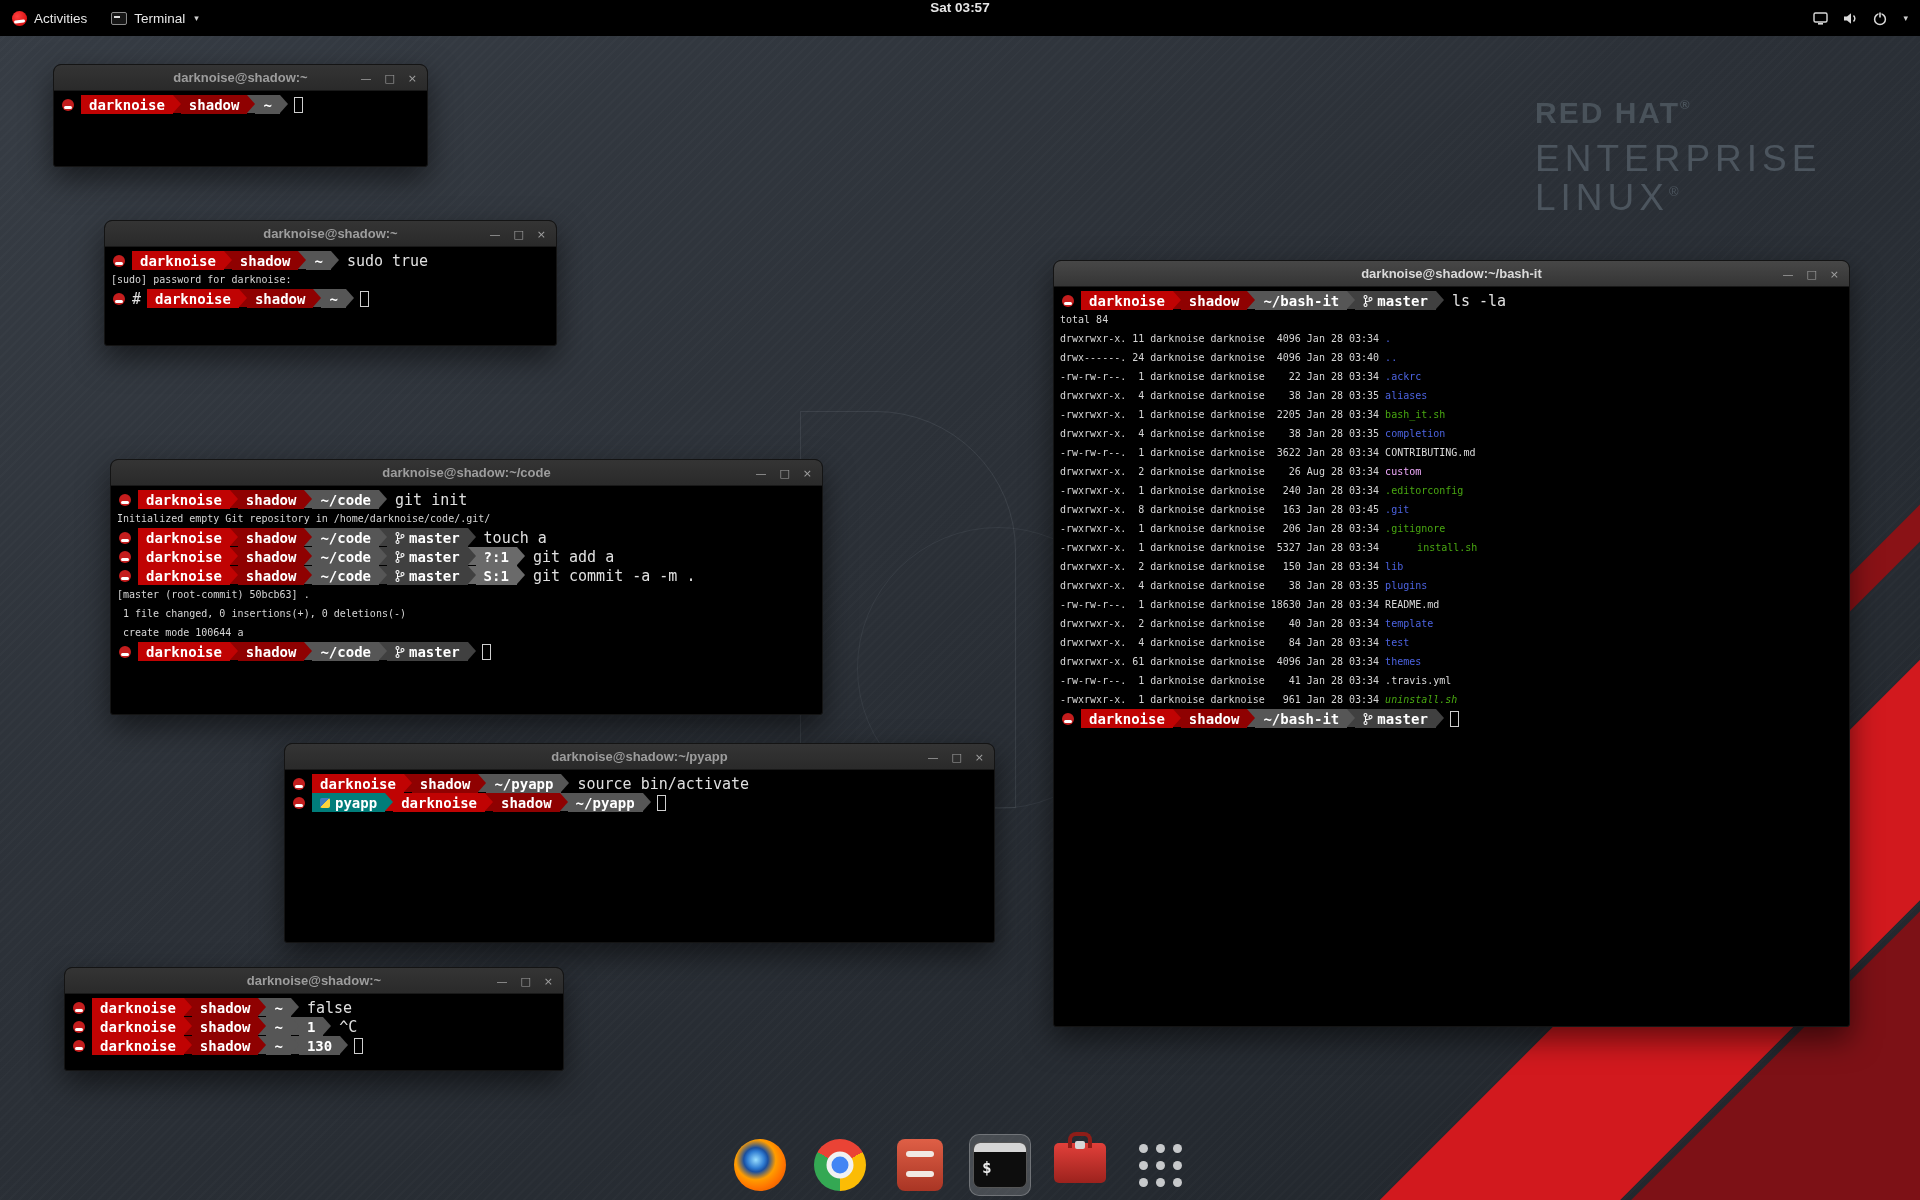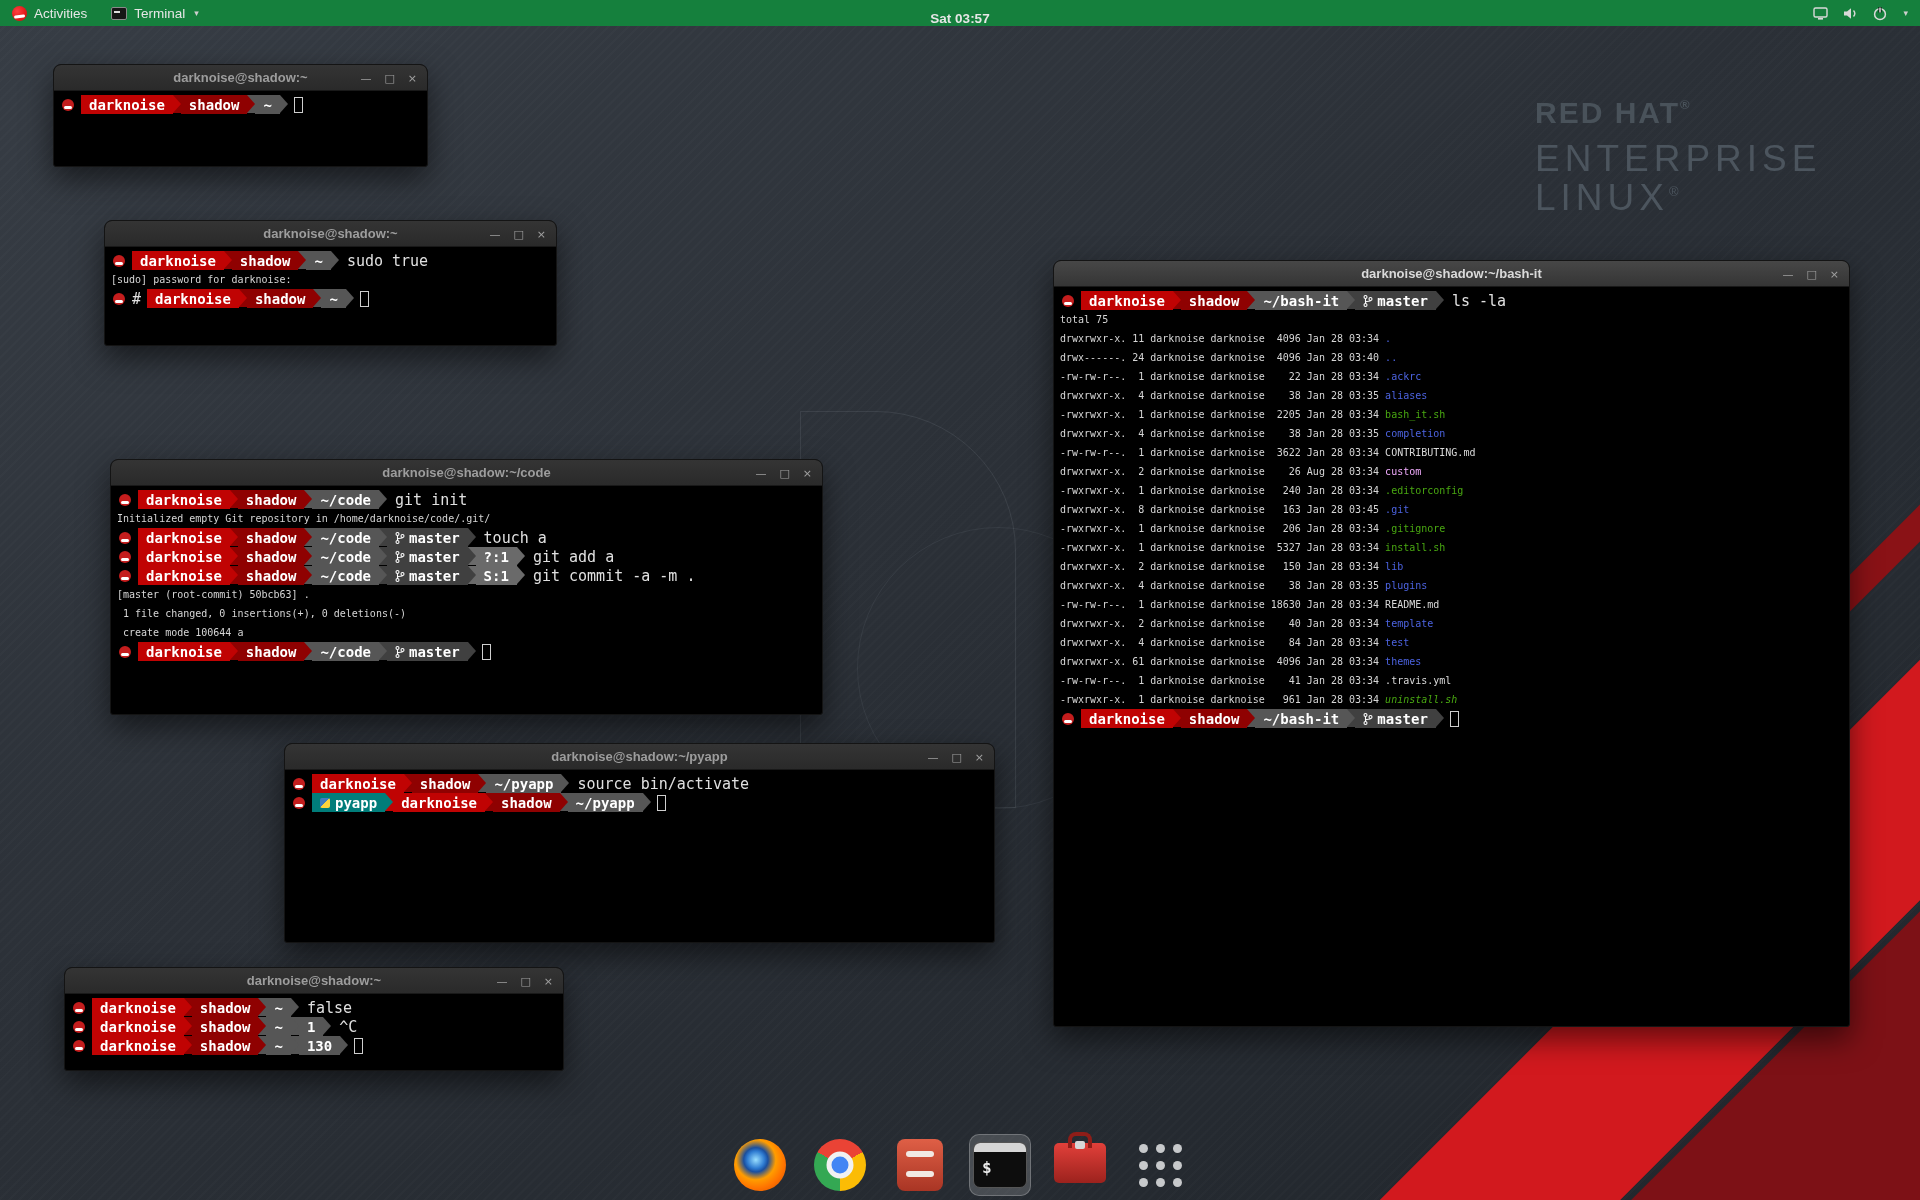--- a/index.html
+++ b/index.html
@@ -3,22 +3,22 @@
 <meta charset="utf-8">
 <style>
 *{margin:0;padding:0;box-sizing:border-box}
 html,body{width:1920px;height:1200px}
 body{position:relative;overflow:hidden;font-family:"Liberation Sans",sans-serif;
   background:linear-gradient(150deg,#373d45 0%,#2b3037 45%,#21262c 100%)}
 body::before{content:"";position:absolute;inset:0;z-index:0;pointer-events:none;
   background:repeating-linear-gradient(135deg,rgba(255,255,255,0.015) 0 2px,rgba(0,0,0,0) 2px 7px)}
 
 
-.topbar{position:absolute;top:0;left:0;right:0;height:26px;background:#15803d;z-index:10;
-  display:flex;align-items:flex-end;color:#e6e6e6;font-size:13.5px}
+.topbar{position:absolute;top:0;left:0;right:0;height:36px;background:#000000;z-index:10;
+  display:flex;align-items:flex-start;color:#e6e6e6;font-size:13.5px}
 .tb-item{display:flex;align-items:center;gap:7px;padding:0 12px;height:100%;cursor:pointer}
 .rh{width:15px;height:15px;border-radius:50%;background:radial-gradient(circle at 35% 35%,#ff4040,#c00);position:relative}
 .rh::after{content:"";position:absolute;left:2px;right:2px;bottom:3px;height:2.5px;background:#fff;border-radius:2px;transform:rotate(-8deg)}
 .mi{width:16px;height:13px;background:#161616;border:1px solid #8a8a8a;border-radius:2px;position:relative}
 .mi::after{content:"";position:absolute;left:2px;top:3px;width:6px;height:2px;background:#ddd}
 .caret{font-family:"DejaVu Sans",sans-serif;font-size:9px;color:#cfcfcf;margin-left:2px}
 .tb-clock{position:absolute;left:50%;transform:translateX(-50%);font-weight:bold;font-size:13.5px;cursor:pointer}
 .tb-right{margin-left:auto;display:flex;align-items:center;gap:13px;padding:0 12px;height:100%;cursor:pointer}
 .tb-ico{display:flex;align-items:center}
 
@@ -252,33 +252,33 @@
       <span class="wbtn">×</span>
     </span>
   </div>
   <div class="term">
       <div class="prompt"><span class="hat"></span><span class="seg" style="background: rgb(192, 3, 3);">darknoise</span><span class="arr" style="border-left-color: rgb(192, 3, 3); background: rgb(143, 1, 1);"></span><span class="seg" style="background: rgb(143, 1, 1);">shadow</span><span class="arr" style="border-left-color: rgb(143, 1, 1); background: rgb(86, 86, 86);"></span><span class="seg" style="background: rgb(86, 86, 86);">~/bash-it</span><span class="arr" style="border-left-color: rgb(86, 86, 86); background: rgb(64, 64, 64);"></span><span class="seg" style="background: rgb(64, 64, 64);"><svg width="10" height="14" viewBox="0 0 10 14" style="margin-right:4px;flex:0 0 auto">
             <circle cx="2.5" cy="3" r="1.5" fill="none" stroke="#fff" stroke-width="1.1"></circle>
             <circle cx="2.5" cy="11" r="1.5" fill="none" stroke="#fff" stroke-width="1.1"></circle>
             <circle cx="7.5" cy="5" r="1.5" fill="none" stroke="#fff" stroke-width="1.1"></circle>
             <path d="M2.5 4.5 v5 M2.5 8.5 c0 -2.2 5 -0.6 5 -2" fill="none" stroke="#fff" stroke-width="1.1"></path>
           </svg>master</span><span class="arr" style="border-left-color: rgb(64, 64, 64);"></span><span class="cmd">ls -la</span></div>
-      <div class="out">total 75</div>
+      <div class="out">total 84</div>
       <div class="out"><span>drwxrwxr-x. 11 darknoise darknoise  4096 Jan 28 03:34 </span><span style="color: rgb(76, 99, 224);">.</span></div>
       <div class="out"><span>drwx------. 24 darknoise darknoise  4096 Jan 28 03:40 </span><span style="color: rgb(76, 99, 224);">..</span></div>
       <div class="out"><span>-rw-rw-r--.  1 darknoise darknoise    22 Jan 28 03:34 </span><span style="color: rgb(76, 99, 224);">.ackrc</span></div>
       <div class="out"><span>drwxrwxr-x.  4 darknoise darknoise    38 Jan 28 03:35 </span><span style="color: rgb(76, 99, 224);">aliases</span></div>
       <div class="out"><span>-rwxrwxr-x.  1 darknoise darknoise  2205 Jan 28 03:34 </span><span style="color: rgb(73, 168, 17);">bash_it.sh</span></div>
       <div class="out"><span>drwxrwxr-x.  4 darknoise darknoise    38 Jan 28 03:35 </span><span style="color: rgb(76, 99, 224);">completion</span></div>
       <div class="out"><span>-rw-rw-r--.  1 darknoise darknoise  3622 Jan 28 03:34 </span><span style="color: rgb(217, 217, 217);">CONTRIBUTING.md</span></div>
       <div class="out"><span>drwxrwxr-x.  2 darknoise darknoise    26 Aug 28 03:34 </span><span style="color: #f0abfc;">custom</span></div>
       <div class="out"><span>-rwxrwxr-x.  1 darknoise darknoise   240 Jan 28 03:34 </span><span style="color: rgb(73, 168, 17);">.editorconfig</span></div>
       <div class="out"><span>drwxrwxr-x.  8 darknoise darknoise   163 Jan 28 03:45 </span><span style="color: rgb(76, 99, 224);">.git</span></div>
       <div class="out"><span>-rwxrwxr-x.  1 darknoise darknoise   206 Jan 28 03:34 </span><span style="color: rgb(73, 168, 17);">.gitignore</span></div>
-      <div class="out"><span>-rwxrwxr-x.  1 darknoise darknoise  5327 Jan 28 03:34 </span><span style="color: rgb(73, 168, 17);">install.sh</span></div>
+      <div class="out"><span>-rwxrwxr-x.  1 darknoise darknoise  5327 Jan 28 03:34 </span><span style="color: rgb(73, 168, 17); margin-left: 32px;">install.sh</span></div>
       <div class="out"><span>drwxrwxr-x.  2 darknoise darknoise   150 Jan 28 03:34 </span><span style="color: rgb(76, 99, 224);">lib</span></div>
       <div class="out"><span>drwxrwxr-x.  4 darknoise darknoise    38 Jan 28 03:35 </span><span style="color: rgb(76, 99, 224);">plugins</span></div>
       <div class="out"><span>-rw-rw-r--.  1 darknoise darknoise 18630 Jan 28 03:34 </span><span style="color: rgb(217, 217, 217);">README.md</span></div>
       <div class="out"><span>drwxrwxr-x.  2 darknoise darknoise    40 Jan 28 03:34 </span><span style="color: rgb(76, 99, 224);">template</span></div>
       <div class="out"><span>drwxrwxr-x.  4 darknoise darknoise    84 Jan 28 03:34 </span><span style="color: rgb(76, 99, 224);">test</span></div>
       <div class="out"><span>drwxrwxr-x. 61 darknoise darknoise  4096 Jan 28 03:34 </span><span style="color: rgb(76, 99, 224);">themes</span></div>
       <div class="out"><span>-rw-rw-r--.  1 darknoise darknoise    41 Jan 28 03:34 </span><span style="color: rgb(217, 217, 217);">.travis.yml</span></div>
       <div class="out"><span>-rwxrwxr-x.  1 darknoise darknoise   961 Jan 28 03:34 </span><span style="color: rgb(73, 168, 17); font-style: italic;">uninstall.sh</span></div>
       <div class="prompt"><span class="hat"></span><span class="seg" style="background: rgb(192, 3, 3);">darknoise</span><span class="arr" style="border-left-color: rgb(192, 3, 3); background: rgb(143, 1, 1);"></span><span class="seg" style="background: rgb(143, 1, 1);">shadow</span><span class="arr" style="border-left-color: rgb(143, 1, 1); background: rgb(86, 86, 86);"></span><span class="seg" style="background: rgb(86, 86, 86);">~/bash-it</span><span class="arr" style="border-left-color: rgb(86, 86, 86); background: rgb(64, 64, 64);"></span><span class="seg" style="background: rgb(64, 64, 64);"><svg width="10" height="14" viewBox="0 0 10 14" style="margin-right:4px;flex:0 0 auto">
             <circle cx="2.5" cy="3" r="1.5" fill="none" stroke="#fff" stroke-width="1.1"></circle>

